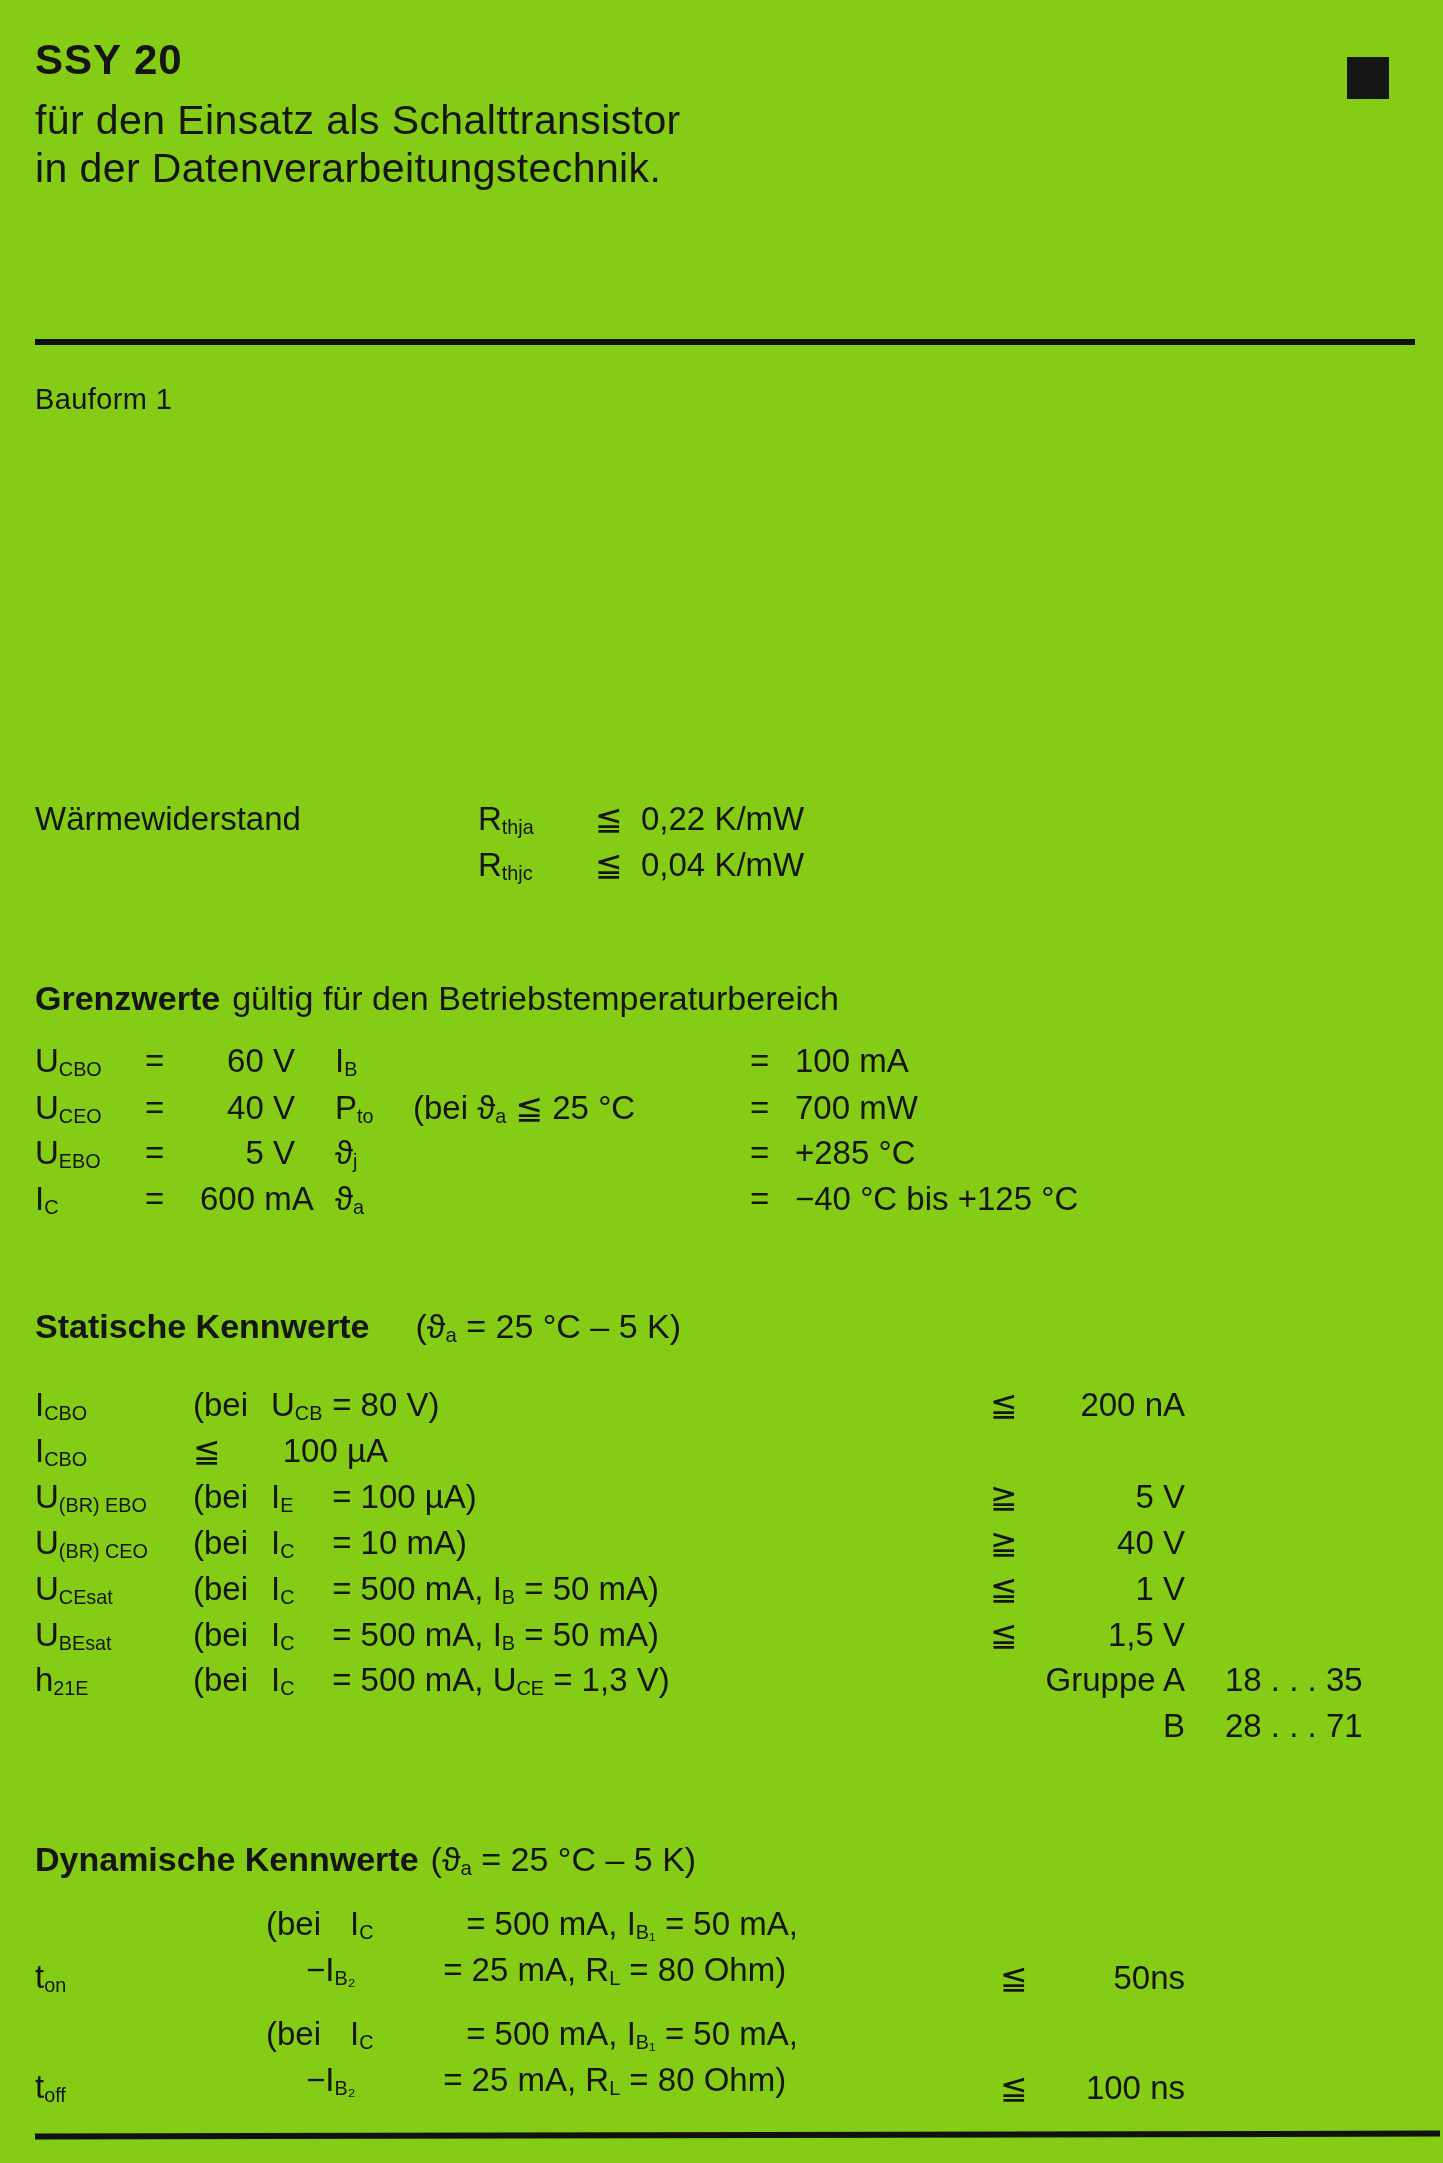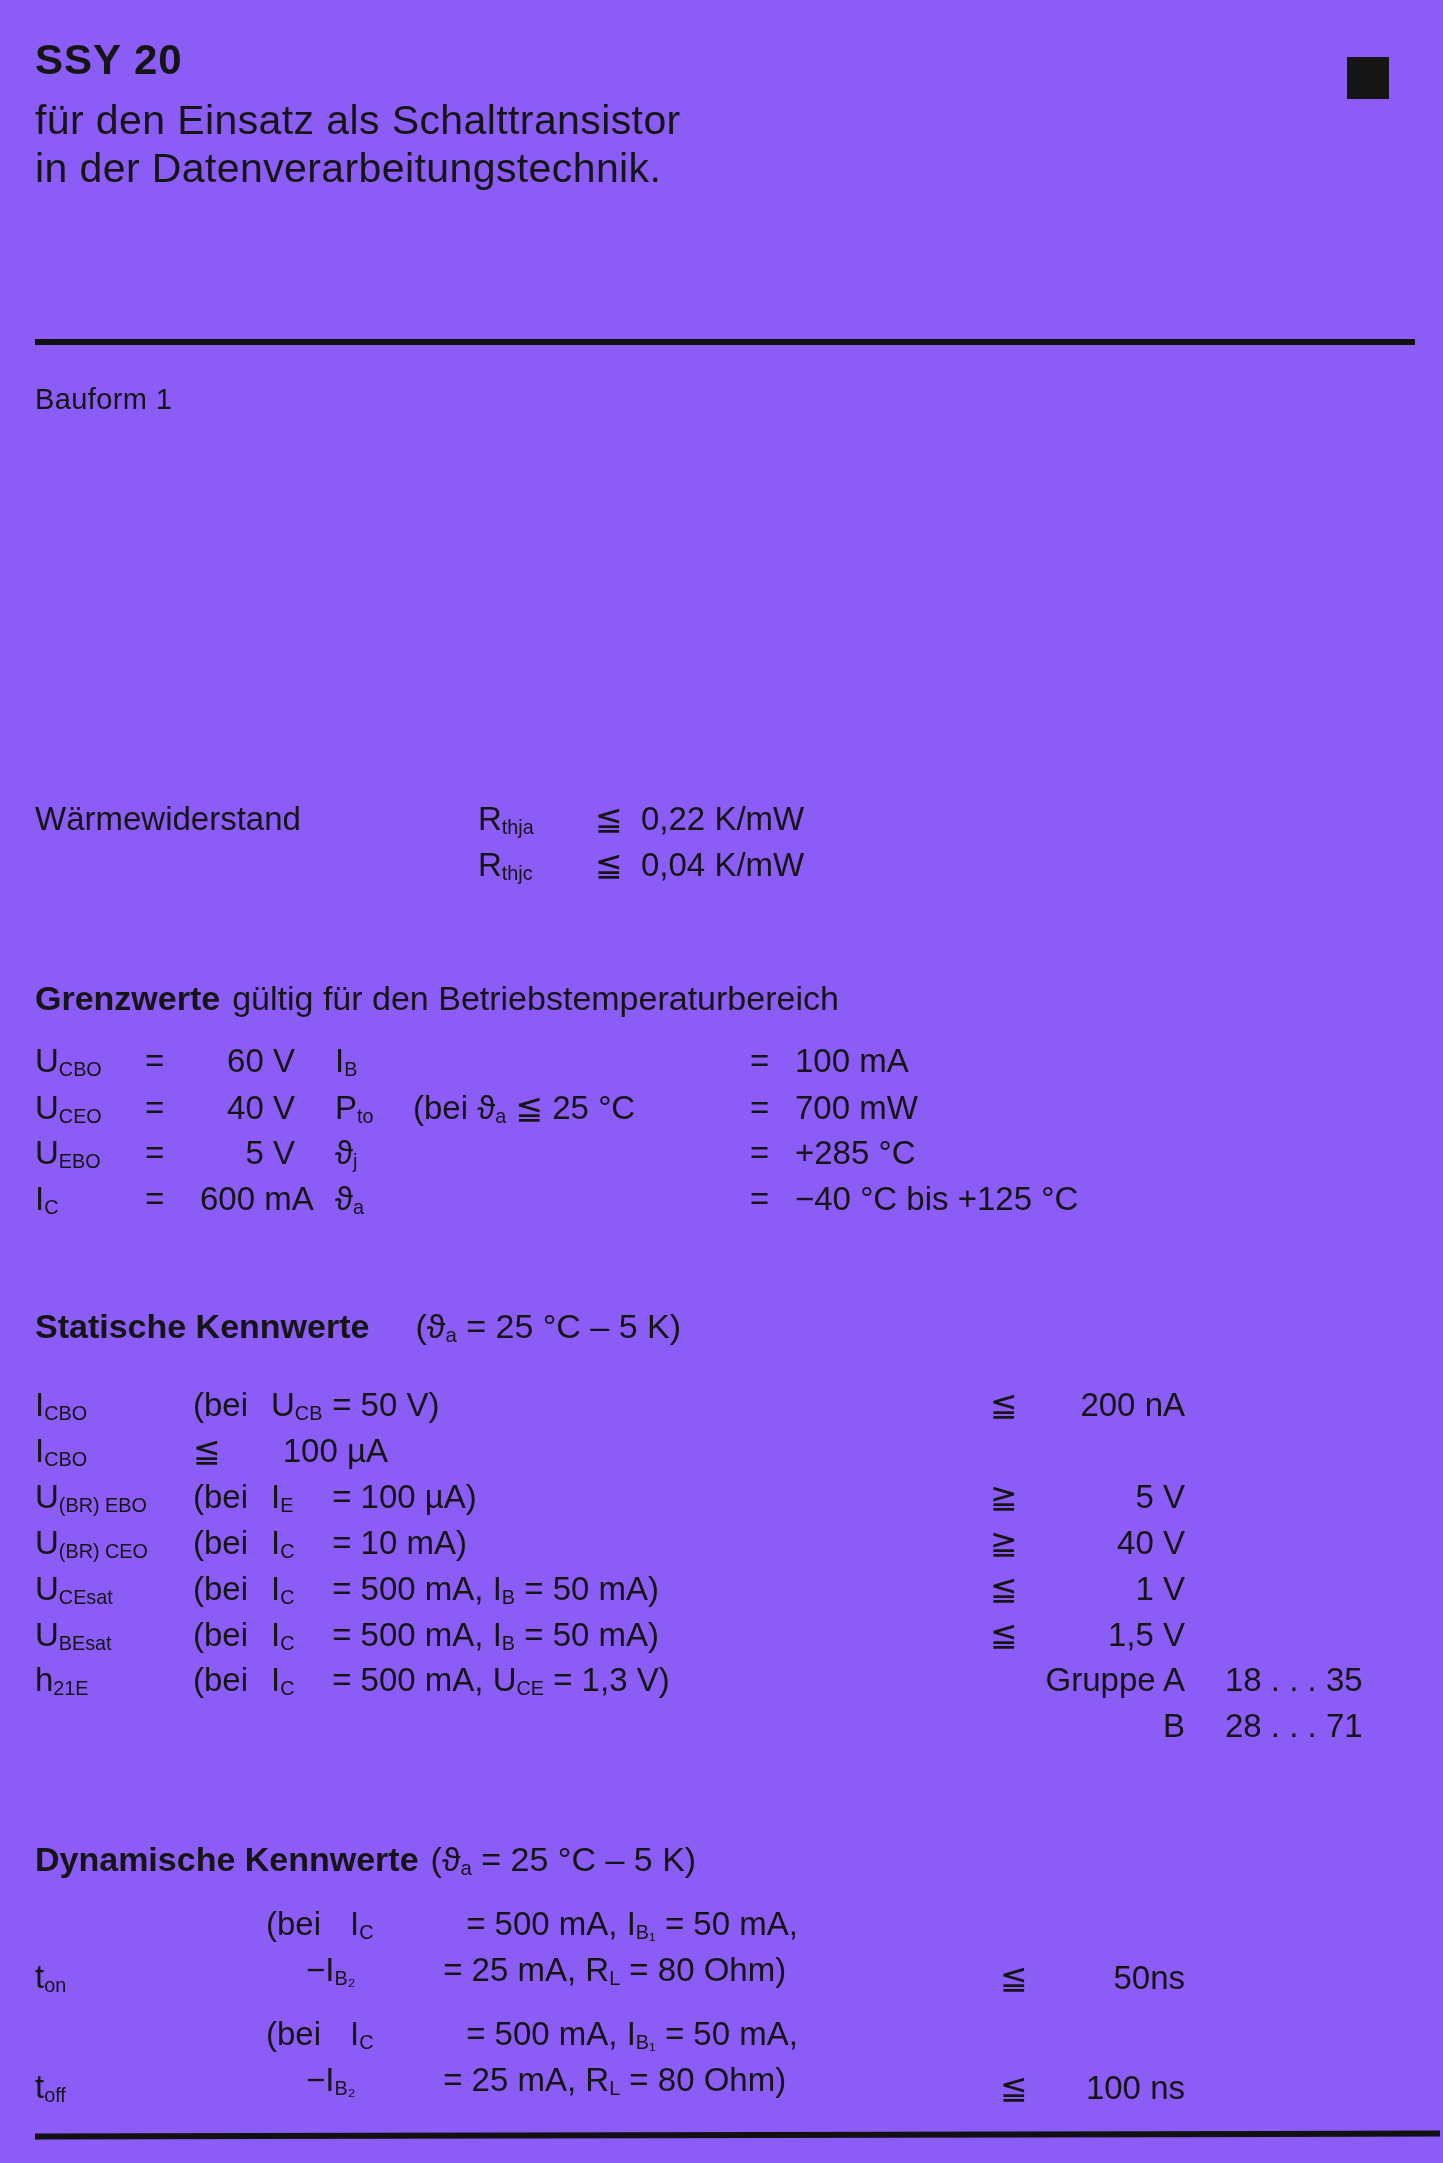--- a/index.html
+++ b/index.html
@@ -1,21 +1,21 @@
 <!DOCTYPE html>
 <html><head>
 <meta charset="utf-8">
 <title>SSY 20 Datenblatt</title>
 <style>
   html,body{margin:0;padding:0;background:#e8e8e8;}
   .page{
     position:relative;
     width:1443px;height:2163px;
     margin:0 auto;
-    background:#8b5cf6;
+    background:#84cc16;
     color:#151515;
     font-family:"Liberation Sans","DejaVu Sans",sans-serif;
     overflow:hidden;
   }
   .abs{position:absolute;}
   .bold{font-weight:700;}
   .sb{font-size:0.60em;vertical-align:-0.22em;letter-spacing:0;}
 
   
   .title{left:35px;top:36px;font-size:42px;font-weight:700;letter-spacing:1px;}
@@ -160,21 +160,21 @@
   </div>
 
   <div class="abs h-statics">
     <span class="bold">Statische Kennwerte</span><span class="h-cond"><span>(</span><span>ϑ</span><span class="sb">a</span><span> = 25 °C – 5 K)</span></span>
   </div>
 
   <div class="abs statics">
 
       <div class="s-row">
         <span class="s-param"><span>I</span><span class="sb">CBO</span></span>
-        <span class="s-cond"><span class="s-cpre">(bei </span><span class="s-cgrp"><span>U</span><span class="sb">CB</span></span><span> =  50 V)</span><span></span><span class="sb"></span><span></span></span>
+        <span class="s-cond"><span class="s-cpre">(bei </span><span class="s-cgrp"><span>U</span><span class="sb">CB</span></span><span> =  80 V)</span><span></span><span class="sb"></span><span></span></span>
         <span class="s-rel">≦</span>
         <span class="s-val">200 nA</span>
         <span class="s-val2"></span>
       </div>
 
       <div class="s-row">
         <span class="s-param"><span>I</span><span class="sb">CBO</span></span>
         <span class="s-rel">≦</span>
         <span class="s-val">100 µA</span>
         <span class="s-val2"></span>

